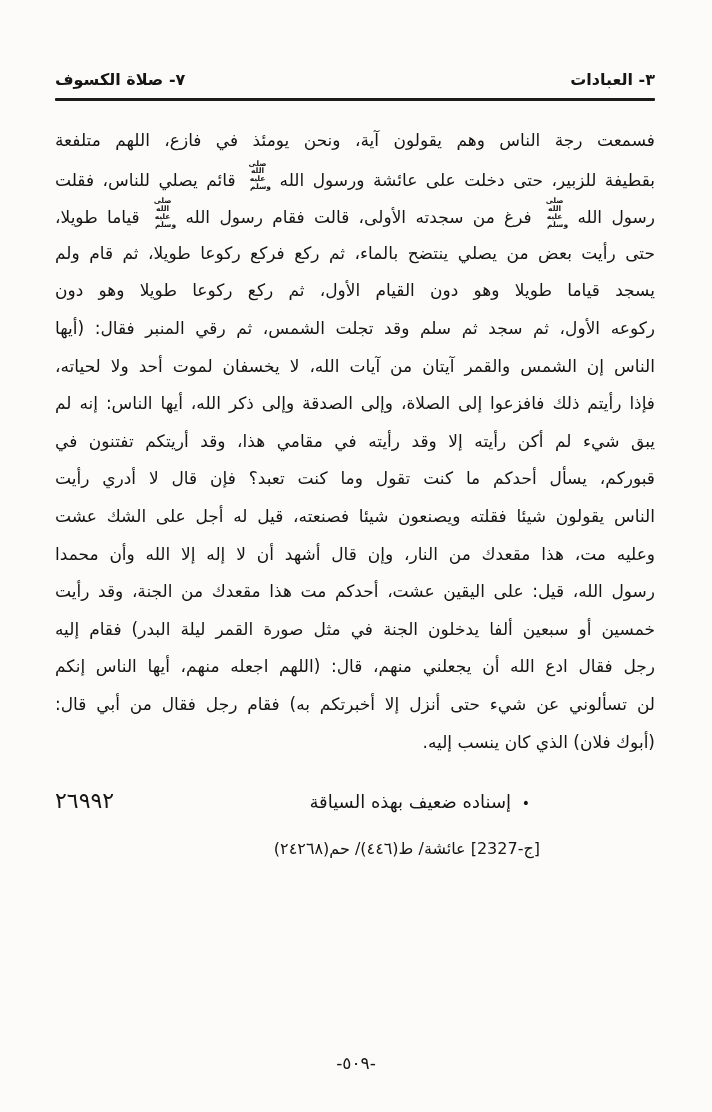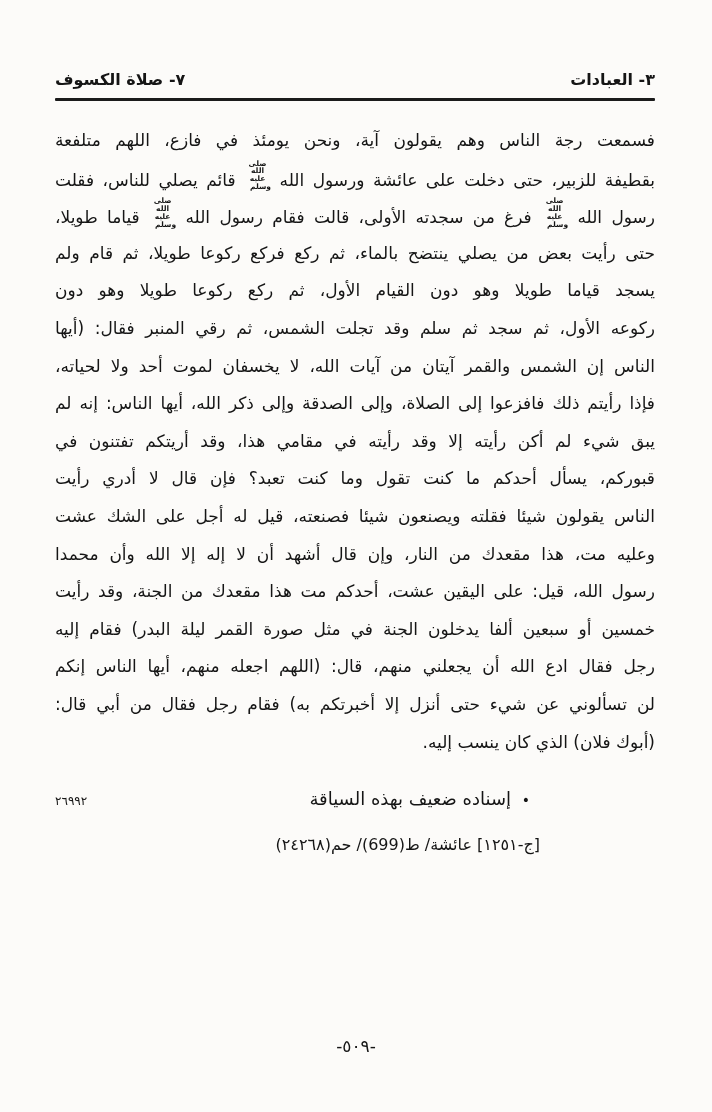--- a/index.html
+++ b/index.html
@@ -67,32 +67,32 @@
   .verdict-row {
     display: flex;
     justify-content: space-between;
     align-items: baseline;
     margin-top: 27px;
     font-size: 18px;
   }
   .verdict { margin-right: 125px; }
   .verdict .bullet { font-size: 14px; margin-left: 5px; }
   .verdict-number {
-    font-size: 12px;
+    font-size: 22px;
     letter-spacing: 2px;
   }
   .reference-line {
     margin-top: 26px;
     text-align: right;
     margin-right: 115px;
     font-size: 16px;
   }
   .page-number {
     position: absolute;
-    bottom: 56px;
+    bottom: 39px;
     left: 0;
     right: 0;
     text-align: center;
     font-size: 17px;
     letter-spacing: 1px;
   }
 </style>
 </head>
 <body>
 
@@ -127,17 +127,17 @@
   </main>
 
   <div class="verdict-row">
     <div class="verdict">
       <span class="bullet">•</span>
       <span>إسناده ضعيف بهذه السياقة</span>
     </div>
     <div class="verdict-number">٢٦٩٩٢</div>
   </div>
 
-  <div class="reference-line">[ج-١٢٥١] عائشة/ ط(699)/ حم(٢٤٢٦٨)</div>
+  <div class="reference-line">[ج-2327] عائشة/ ط(٤٤٦)/ حم(٢٤٢٦٨)</div>
 
   <div class="page-number">-٥٠٩-</div>
 
 </div>
 
 </body></html>

